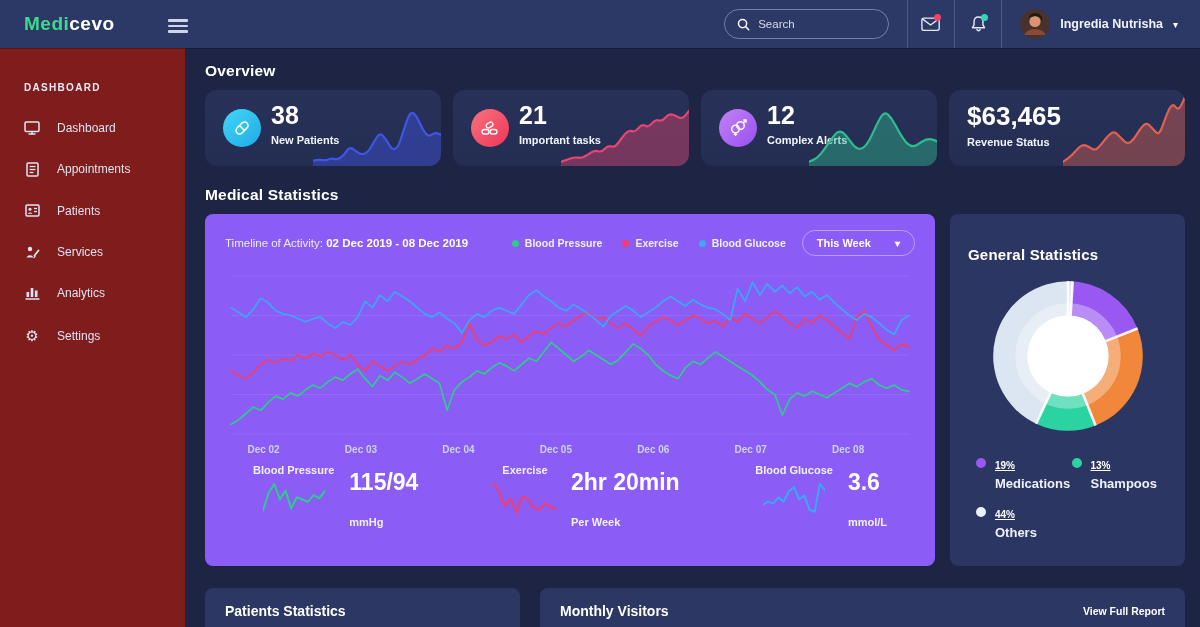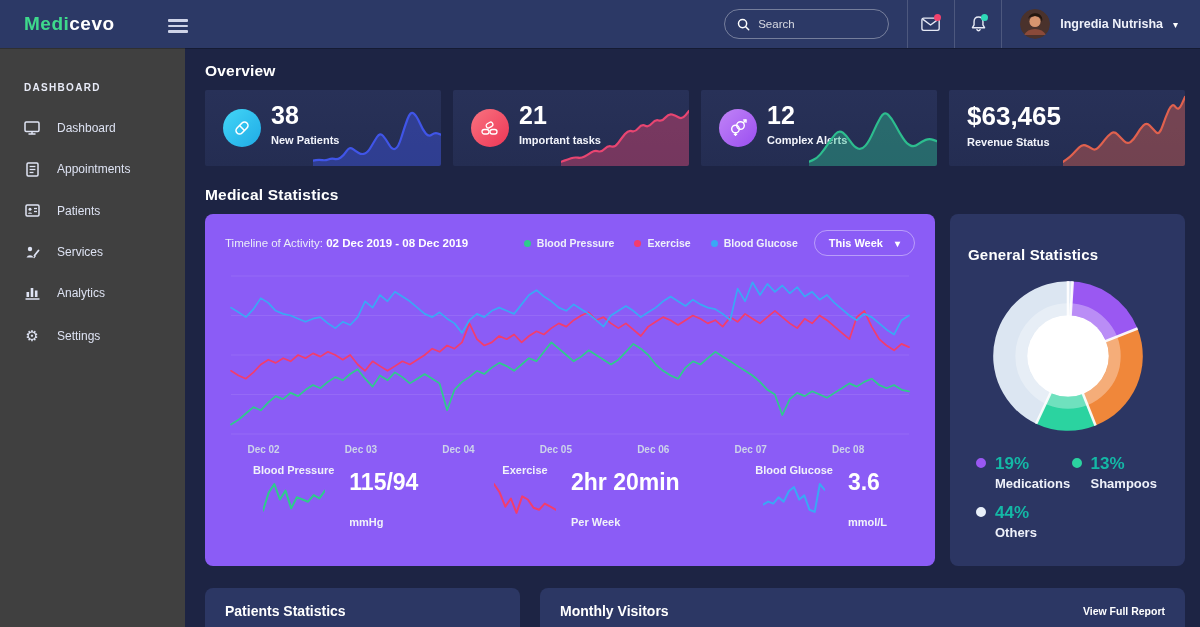--- a/index.html
+++ b/index.html
@@ -23,33 +23,33 @@
   .nav-sep { width:1px; height:100%; background:rgba(255,255,255,.16); }
   .nav-icon-btn { width:46px; height:100%; display:flex; align-items:center; justify-content:center;
                   position:relative; cursor:pointer; }
   .badge { position:absolute; width:7px; height:7px; border-radius:50%; top:14px; right:13px; }
   .user { display:flex; align-items:center; gap:10px; padding:0 22px 0 18px; height:100%; cursor:pointer; }
   .avatar { width:30px; height:30px; border-radius:50%; overflow:hidden; flex:none; }
   .user-name { font-size:12.5px; font-weight:bold; color:#eef1fa; white-space:nowrap; }
   .caret { color:#ffffff; font-size:10px; }
 
   
-  .sidebar { position:absolute; top:48px; left:0; bottom:0; width:185px; background:#404040; padding-top:34px; }
+  .sidebar { position:absolute; top:48px; left:0; bottom:0; width:185px; background:#7f1d1d; padding-top:34px; }
   .side-section { margin-left:24px; font-size:10px; font-weight:bold; letter-spacing:1.3px; color:#e8ebf7; }
   .side-items { margin-top:14px; }
   .side-item { display:flex; align-items:center; gap:17px; padding:13.5px 24px; color:#dde2f2;
                font-size:12px; cursor:pointer; }
   .side-item .ic { width:16px; display:flex; justify-content:center; color:#dfe4f4; font-size:14px; }
 
   
   .content { position:absolute; left:185px; top:48px; right:0; bottom:0; padding:14px 15px 0 20px; overflow:hidden; }
   .section-title { color:#ffffff; font-size:15.5px; font-weight:bold; letter-spacing:.2px; }
 
   .cards-row { display:flex; gap:12px; margin-top:10px; }
-  .stat-card { position:relative; width:236px; height:76px; border-radius:2px; overflow:hidden;
+  .stat-card { position:relative; width:236px; height:76px; border-radius:12px; overflow:hidden;
                background:linear-gradient(180deg,#283158,#242d52); }
   .icon-circle { position:absolute; left:18px; top:19px; width:38px; height:38px; border-radius:50%;
                  display:flex; align-items:center; justify-content:center; }
   .ic1 { background:linear-gradient(135deg,#43d6f7,#1fabe6); }
   .ic2 { background:linear-gradient(135deg,#f87380,#ee3656); }
   .ic3 { background:linear-gradient(135deg,#c184f7,#9a4ef0); }
   .stat-value { position:absolute; left:66px; top:11px; font-size:25px; font-weight:bold; color:#fff; }
   .stat-label { position:absolute; left:66px; top:44px; font-size:11px; font-weight:bold; color:#f2f4fb; }
   .stat-card.revenue .stat-value { left:18px; font-size:26px; }
   .stat-card.revenue .stat-label { left:18px; top:46px; }
@@ -59,38 +59,38 @@
   .main-row { display:flex; gap:15px; margin-top:10px; }
   .chart-card { width:730px; height:352px; background:#8b5cf6; border-radius:8px; padding:16px 20px; }
   .chart-head { display:flex; align-items:center; }
   .timeline { font-size:11.5px; color:#e9ecf8; }
   .timeline b { color:#ffffff; }
   .legend { display:flex; gap:20px; align-items:center; margin-left:auto; margin-right:16px; }
   .legend-item { display:flex; gap:6px; align-items:center; font-size:10.5px; font-weight:bold;
                  color:#eef1fa; cursor:pointer; }
   .dot { width:7px; height:7px; border-radius:50%; }
   .period-select { border:1px solid rgba(255,255,255,.4); border-radius:14px; padding:6px 14px;
-                   font-size:11px; font-weight:bold; color:#fff; display:flex; gap:12px;
+                   font-size:11px; font-weight:bold; color:#fff; display:flex; gap:24px;
                    align-items:center; cursor:pointer; }
   .line-chart { height:192px; margin-top:12px; }
   .chart-footer { display:flex; margin-top:4px; padding:0 28px; justify-content:space-between; }
   .stat-group { display:flex; align-items:flex-start; gap:15px; }
   .sg-left { display:flex; flex-direction:column; gap:5px; align-items:center; }
   .sg-label { font-size:11px; font-weight:bold; color:#f0f2fa; white-space:nowrap; }
   .mini { width:62px; height:36px; }
   .sg-right { padding-top:5px; }
   .sg-value { font-size:23px; font-weight:bold; color:#ffffff; white-space:nowrap; }
   .sg-unit { font-size:11px; font-weight:bold; color:#f0f2fa; margin-top:20px; }
 
   .general-card { width:235px; height:352px; background:#2c3663; border-radius:8px; padding:32px 18px; }
   .donut { width:170px; height:170px; margin:8px auto 0; }
   .g-legend { display:grid; grid-template-columns:1fr 1fr; row-gap:13px; margin-top:14px; padding-left:8px; }
   .g-item { display:flex; gap:9px; align-items:flex-start; }
   .ring { width:9px; height:9px; border:5px solid #fff; border-radius:50%; margin-top:3px; flex:none; }
-  .g-pct { font-size:17px; font-weight:bold; color:#14b8a6; line-height:1; }
+  .g-pct { font-size:10px; font-weight:bold; color:#ffffff; line-height:1;text-decoration:underline; }
   .g-label { font-size:13px; font-weight:bold; color:#eef1fa; margin-top:3px;text-align:center; }
 
   .bottom-row { display:flex; gap:20px; margin-top:22px; }
   .bottom-card { background:#2c3764; border-radius:8px; height:70px; padding:15px 20px; }
   .bc-patients { width:315px; }
   .bc-monthly { width:645px; display:flex; justify-content:space-between; align-items:flex-start; }
   .bc-title { font-size:14px; font-weight:bold; color:#ffffff; }
   .view-report { font-size:10.5px; font-weight:bold; color:#ffffff; cursor:pointer; padding-top:2px; }
 
   svg text { font-family:"Liberation Sans", sans-serif; }

